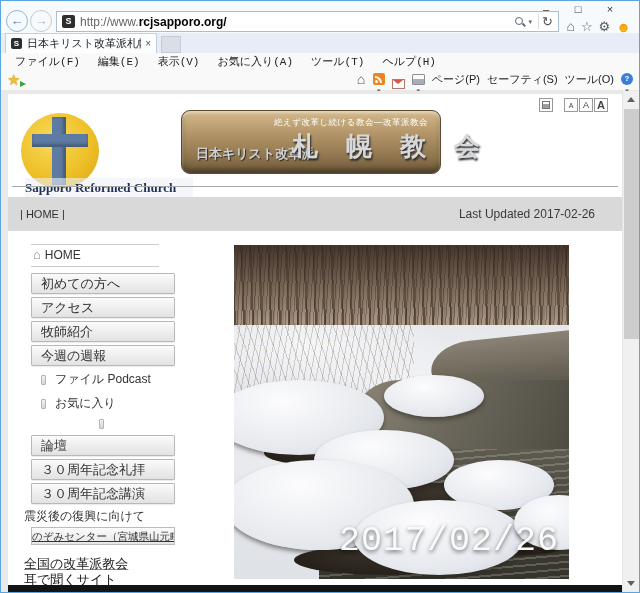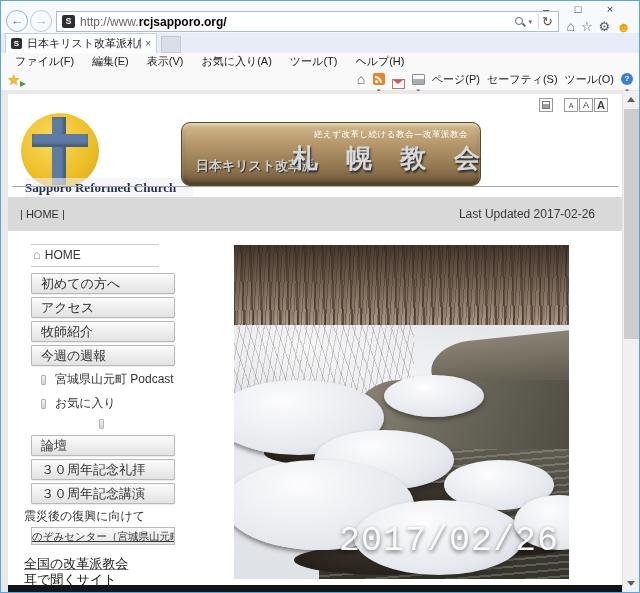--- a/index.html
+++ b/index.html
@@ -43,21 +43,21 @@
 
   .tabrow{position:absolute;top:32px;left:0;right:0;height:20px;background:#e7edf6;}
   .tab{position:absolute;left:4px;top:0;width:152px;height:20px;background:#fcfdfe;
        border:1px solid #c4d0de;border-bottom:none;display:flex;align-items:center;padding:0 5px;}
   .tab .favicon{width:11px;height:11px;font-size:8px;line-height:11px;}
   .tab-title{flex:1;font-size:11px;color:#222;white-space:nowrap;overflow:hidden;}
   .tab-close{font-size:10px;color:#555;padding-left:4px;}
   .newtab{position:absolute;left:160px;top:3px;width:20px;height:17px;background:#d9dfe7;border:1px solid #c6ccd4;}
 
   .menubar{position:absolute;top:52px;left:0;right:0;height:16px;background:#f9f9f9;display:flex;padding-left:5px;}
-  .menu-item{font-size:11px;color:#222;padding:1px 9px 0 9px;}
+  .menu-item{font-size:11px;color:#222;padding:1px 9px 0 9px;font-family:Liberation Mono, monospace;}
 
   .commandbar{position:absolute;top:68px;left:0;right:0;height:22px;background:#f9f9f9;border-bottom:1px solid #e8e8e8;}
   .favstar{position:absolute;left:6px;top:2px;width:18px;height:18px;}
   .favstar::before{content:"\2605";font-size:15px;color:#ecbe3a;text-shadow:0 0 1px #b8860b;}
   .favstar::after{content:"";position:absolute;right:-1px;bottom:2px;width:0;height:0;
        border-top:3px solid transparent;border-bottom:3px solid transparent;border-left:6px solid #3aa53a;}
   .cmdright{position:absolute;right:6px;top:2px;display:flex;align-items:center;gap:7px;}
   .cmdgrp{display:flex;align-items:center;gap:2px;font-size:11px;color:#222;flex-direction:column;}
   .ci{display:inline-block;position:relative;}
   .ci.home2::before{content:"\2302";font-size:14px;color:#555;}
@@ -103,21 +103,21 @@
        background:radial-gradient(circle at 40% 35%,#f9d95c,#eec029 55%,#d9a414);}
   .cross-v{position:absolute;left:31px;top:4px;width:14px;height:68px;background:#5d7ba3;
        box-shadow:inset -3px 0 3px rgba(0,0,0,.25);}
   .cross-h{position:absolute;left:11px;top:21px;width:56px;height:13px;background:#5d7ba3;
        box-shadow:inset 0 -3px 3px rgba(0,0,0,.25);}
   .logo-band{position:absolute;left:4px;top:65px;width:168px;height:19px;background:rgba(236,240,245,.6);
        display:flex;align-items:center;font-family:"Liberation Serif",serif;font-weight:bold;
        font-size:13px;color:#1f3058;white-space:nowrap;text-shadow:0 1px 0 rgba(255,255,255,.7);}
 
   
-  .plaque{position:absolute;left:173px;top:28px;width:300px;height:64px;border-radius:9px;
+  .plaque{position:absolute;left:173px;top:16px;width:260px;height:64px;border-radius:9px;
        background:linear-gradient(180deg,#d3ba8c,#b4966a 35%,#8f744c 75%,#6b573a);
        border:1px solid #5c4a2e;
        box-shadow:inset 0 2px 3px rgba(255,255,255,.45),inset 0 -4px 5px rgba(0,0,0,.3);}
   .plaque-tagline{position:absolute;right:12px;top:6px;font-size:8.5px;color:#fff;letter-spacing:.5px;}
   .plaque-prefix{position:absolute;left:14px;top:34px;font-size:13px;font-weight:bold;color:#d2d2d2;
        text-shadow:1px 1px 1px #2a2a2a;}
   .plaque-title{position:absolute;left:110px;top:18px;font-size:26px;font-weight:bold;color:#d8d8d8;
        letter-spacing:1px;text-shadow:1px 2px 2px #23282e;white-space:nowrap;}
 
   .header-rule{position:absolute;left:4px;top:92px;width:606px;border-top:1px solid #a8a8a8;}
@@ -313,21 +313,21 @@
       </div>
       <div class="hairline hl2"></div>
 
       <div class="sbtn" style="top:179px;">初めての方へ</div>
       <div class="sbtn" style="top:203px;">アクセス</div>
       <div class="sbtn" style="top:227px;">牧師紹介</div>
       <div class="sbtn" style="top:251px;">今週の週報</div>
 
       <div class="sub-item" style="top:277px;">
         <span class="page-chip"></span>
-        <span>宮城県山元町 Podcast</span>
+        <span>ファイル Podcast</span>
       </div>
       <div class="sub-item" style="top:301px;">
         <span class="page-chip"></span>
         <span>お気に入り</span>
       </div>
       <div class="sub-item" style="top:325px;flex-direction:column;">
         <span class="page-chip"></span>
         <span>礼拝説教アーカイブス</span>
       </div>
 

